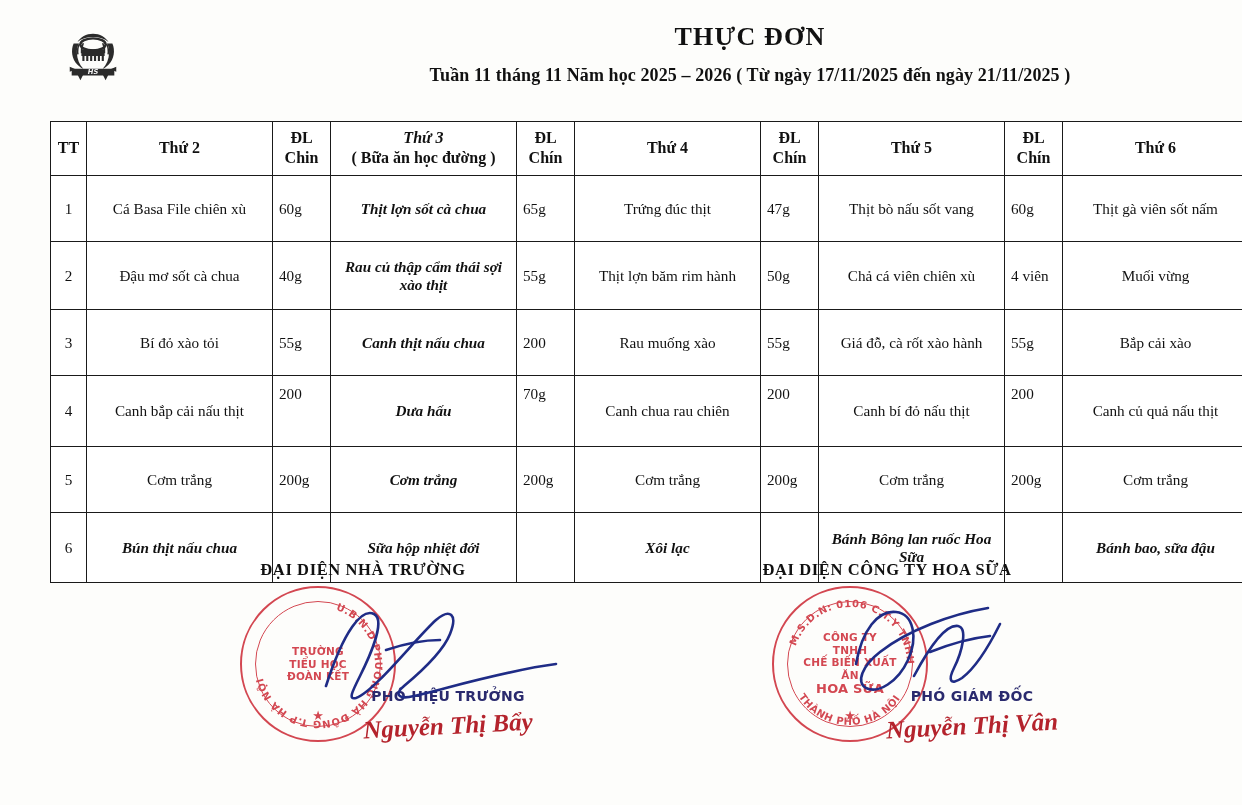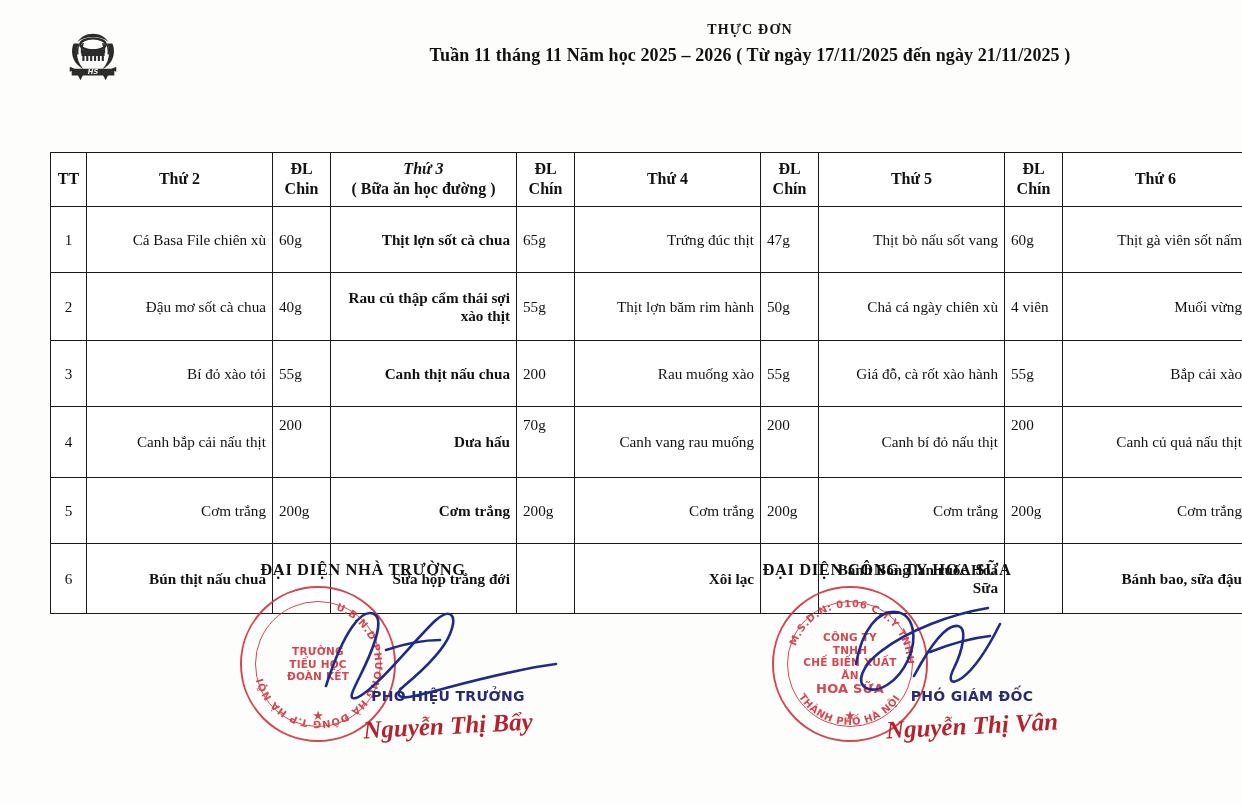--- a/index.html
+++ b/index.html
@@ -57,44 +57,44 @@
     white-space: nowrap;
   }
 
   .title-block {
     position: absolute;
     left: 300px; top: 22px;
     width: 900px;
     text-align: center;
   }
   .doc-title {
-    font-size: 14px;
+    font-size: 26px;
     font-weight: bold;
     letter-spacing: 1.2px;
-    margin-bottom: 7px;
+    margin-bottom: 13px;
   }
   .doc-subtitle {
     font-size: 16.5px;
     font-weight: bold;
     letter-spacing: .1px;
     margin-bottom: 11px;
     white-space: nowrap;
   }
   .doc-week {
     font-size: 18px;
     font-weight: bold;
     letter-spacing: .1px;
     white-space: nowrap;
   }
 
   
   .table-wrap {
     position: absolute;
     left: 50px;
-    top: 152px;
+    top: 121px;
     width: 1140px;
   }
   table.menu {
     border-collapse: collapse;
     width: 100%;
     table-layout: fixed;
     background: #fff;
   }
   table.menu th, table.menu td {
     border: 1.3px solid #1a1a1a;
@@ -113,23 +113,24 @@
   .col-dish { width: 186px; }
   .col-dl { width: 58px; }
   td.tt {
     text-align: center;
     font-size: 15px;
   }
   td.dl {
     text-align: left;
     font-size: 14.6px;
   }
-  td.dish { text-align: right; }
+  td.dish { text-align: center; }
   .bold-it {
     font-weight: bold;
+    font-style: italic;
   }
   tr.r1 td, tr.r2 td, tr.r3 td, tr.r5 td { height: 57px; }
   tr.r2 td { height: 59px; }
   tr.r4 td { height: 57px; vertical-align: top; padding-top: 9px; }
   tr.r4 td.dish { vertical-align: middle; padding-top: 4px; }
   tr.r4 td.tt { vertical-align: middle; padding-top: 4px; }
   tr.r6 td { height: 61px; vertical-align: middle; }
 
   
   .sign-area {
@@ -356,21 +357,21 @@
         </tr>
 
         <tr class="r2">
           <td class="tt">2</td>
           <td class="dish">Đậu mơ sốt cà chua</td>
           <td class="dl">40g</td>
           <td class="dish bold-it">Rau củ thập cẩm thái sợi xào thịt</td>
           <td class="dl">55g</td>
           <td class="dish">Thịt lợn băm rim hành</td>
           <td class="dl">50g</td>
-          <td class="dish">Chả cá ngày chiên xù</td>
+          <td class="dish">Chả cá viên chiên xù</td>
           <td class="dl">4 viên</td>
           <td class="dish">Muối vừng</td>
 
         </tr>
 
         <tr class="r3">
           <td class="tt">3</td>
           <td class="dish">Bí đỏ xào tỏi</td>
           <td class="dl">55g</td>
           <td class="dish bold-it">Canh thịt nấu chua</td>
@@ -382,21 +383,21 @@
           <td class="dish">Bắp cải xào</td>
 
         </tr>
 
         <tr class="r4">
           <td class="tt">4</td>
           <td class="dish">Canh bắp cải nấu thịt</td>
           <td class="dl">200</td>
           <td class="dish bold-it">Dưa hấu</td>
           <td class="dl">70g</td>
-          <td class="dish">Canh vang rau muống</td>
+          <td class="dish">Canh chua rau chiên</td>
           <td class="dl">200</td>
           <td class="dish">Canh bí đỏ nấu thịt</td>
           <td class="dl">200</td>
           <td class="dish">Canh củ quả nấu thịt</td>
 
         </tr>
 
         <tr class="r5">
           <td class="tt">5</td>
           <td class="dish">Cơm trắng</td>
@@ -408,21 +409,21 @@
           <td class="dish">Cơm trắng</td>
           <td class="dl">200g</td>
           <td class="dish">Cơm trắng</td>
 
         </tr>
 
         <tr class="r6">
           <td class="tt">6</td>
           <td class="dish bold-it">Bún thịt nấu chua</td>
           <td class="dl"></td>
-          <td class="dish bold-it">Sữa hộp trắng đới</td>
+          <td class="dish bold-it">Sữa hộp nhiệt đới</td>
           <td class="dl"></td>
           <td class="dish bold-it">Xôi lạc</td>
           <td class="dl"></td>
           <td class="dish bold-it">Bánh Bông lan ruốc Hoa Sữa</td>
           <td class="dl"></td>
           <td class="dish bold-it">Bánh bao, sữa đậu</td>
 
         </tr>
 
       </tbody>

